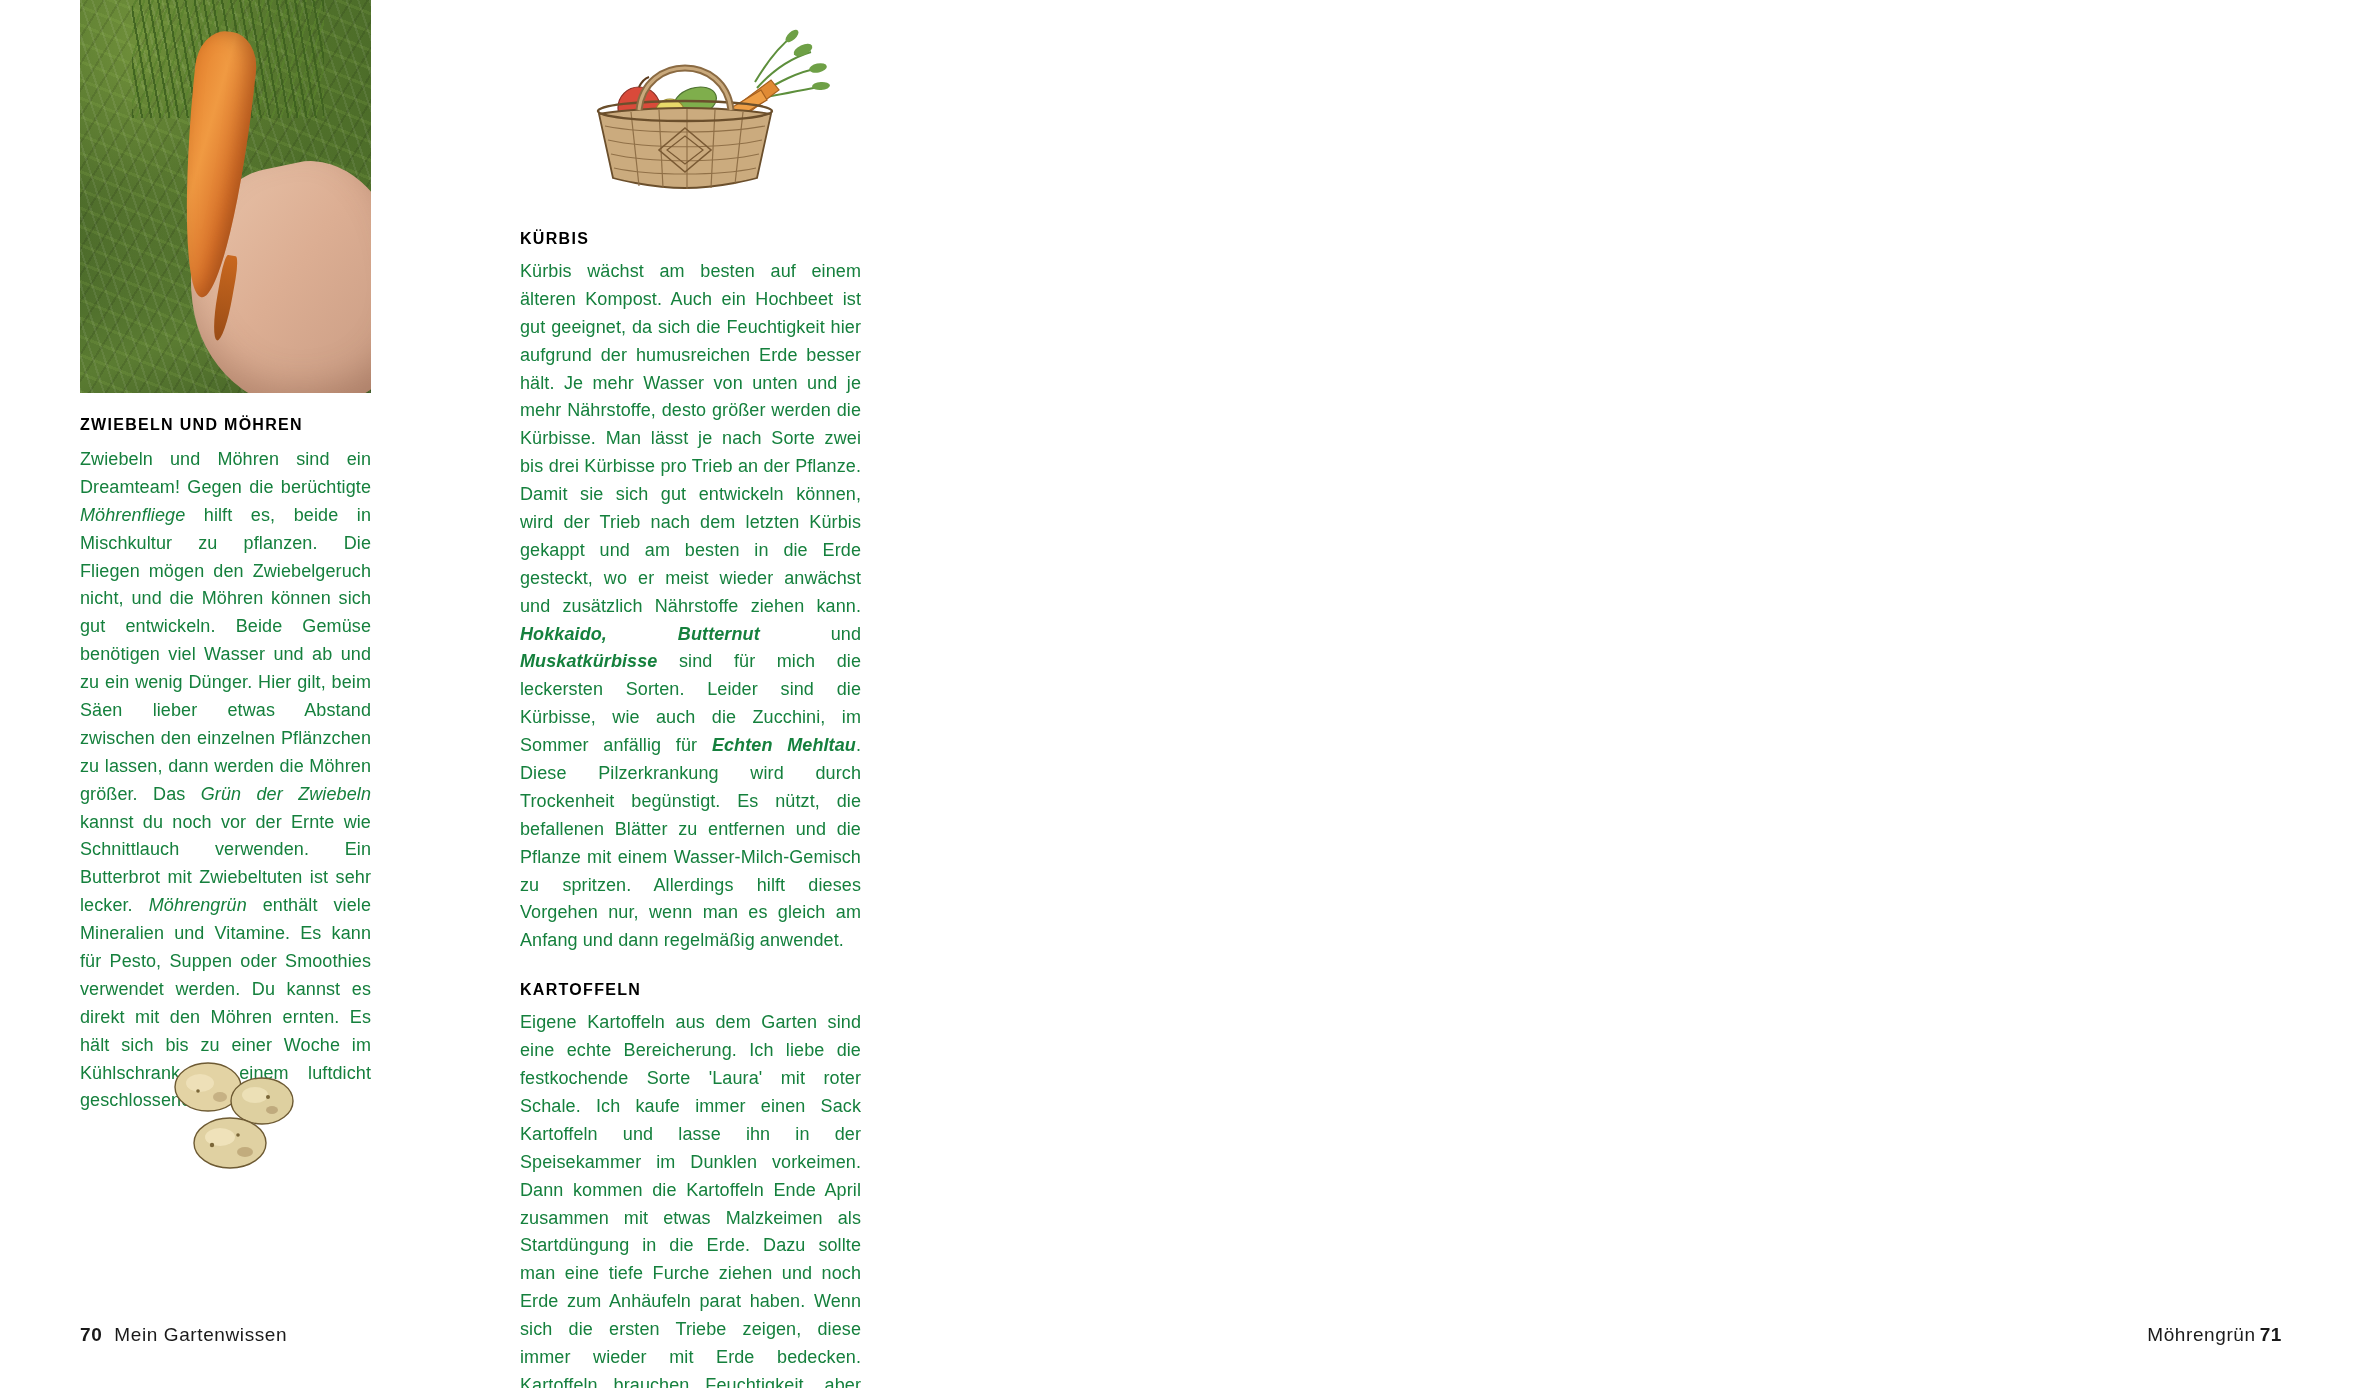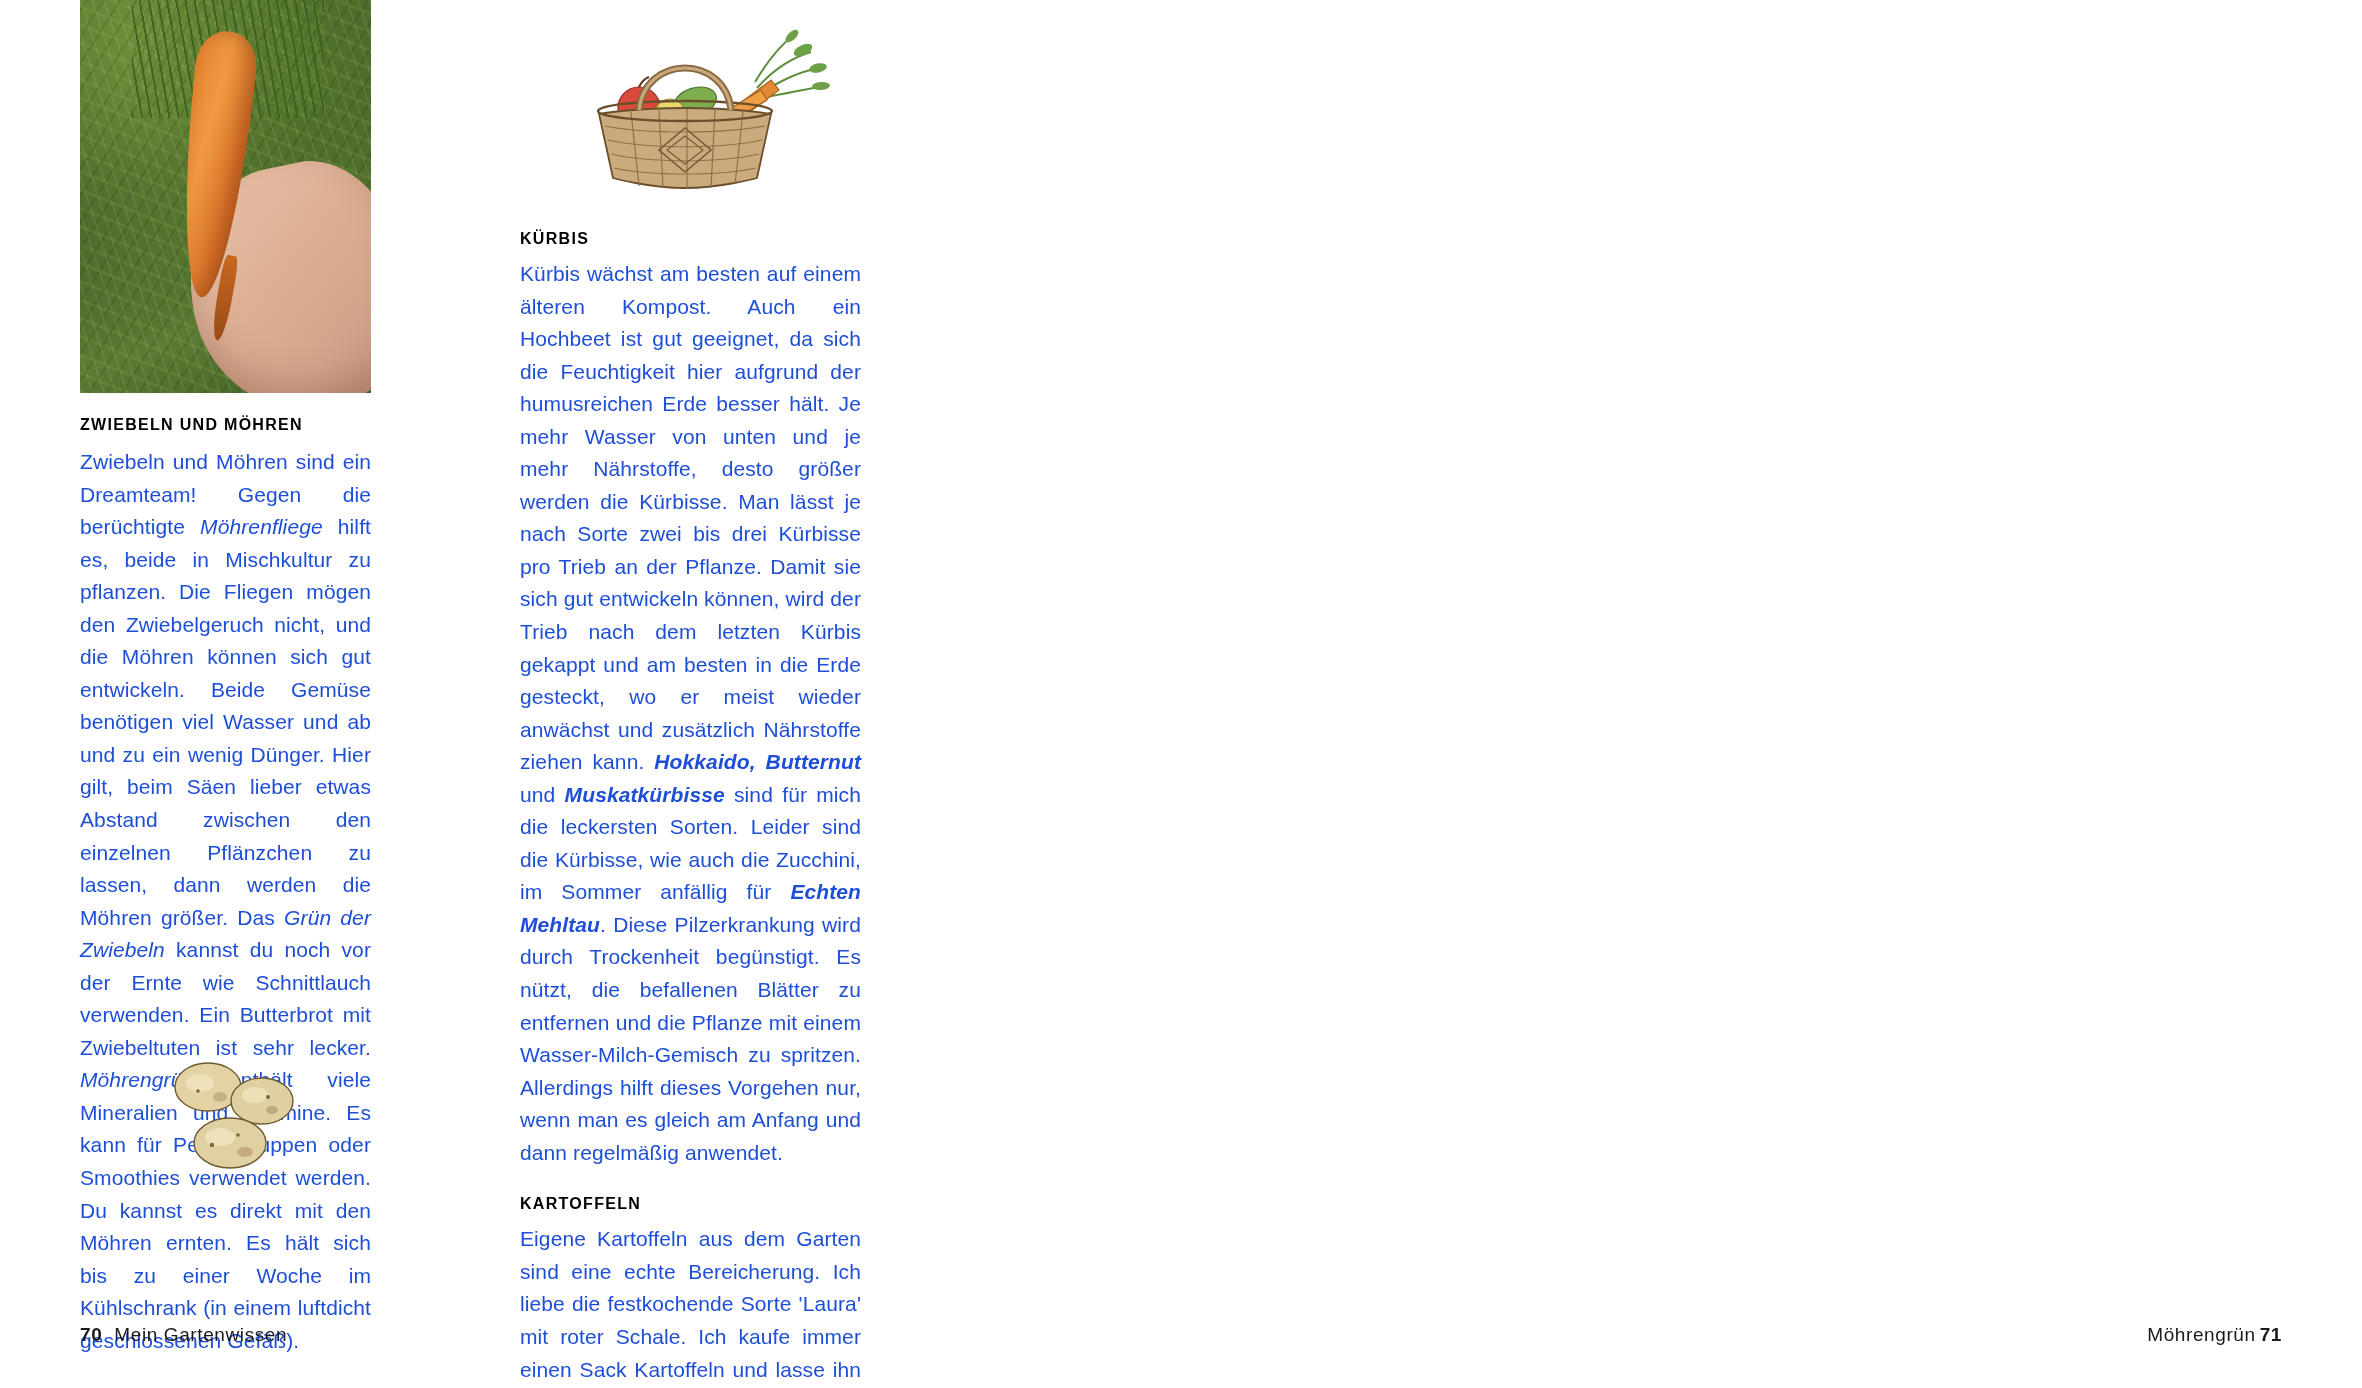--- a/index.html
+++ b/index.html
@@ -24,24 +24,24 @@
     position: relative;
     width: 1181px;
     height: 1388px;
     box-sizing: border-box;
   }
   .page-left { padding: 0; }
   .page-right { padding: 0; }
 
   
   .body-text {
-    font-size: 21px;
+    font-size: 18px;
     line-height: 1.55;
     text-align: justify;
-    color: #1d4ed8;
+    color: #15803d;
     letter-spacing: 0.1px;
   }
   .body-text p { margin: 0 0 0 0; }
   .heading {
     font-size: 16px;
     font-weight: bold;
     letter-spacing: 1.3px;
     margin: 0 0 10px 0;
     color: #000;
   }

